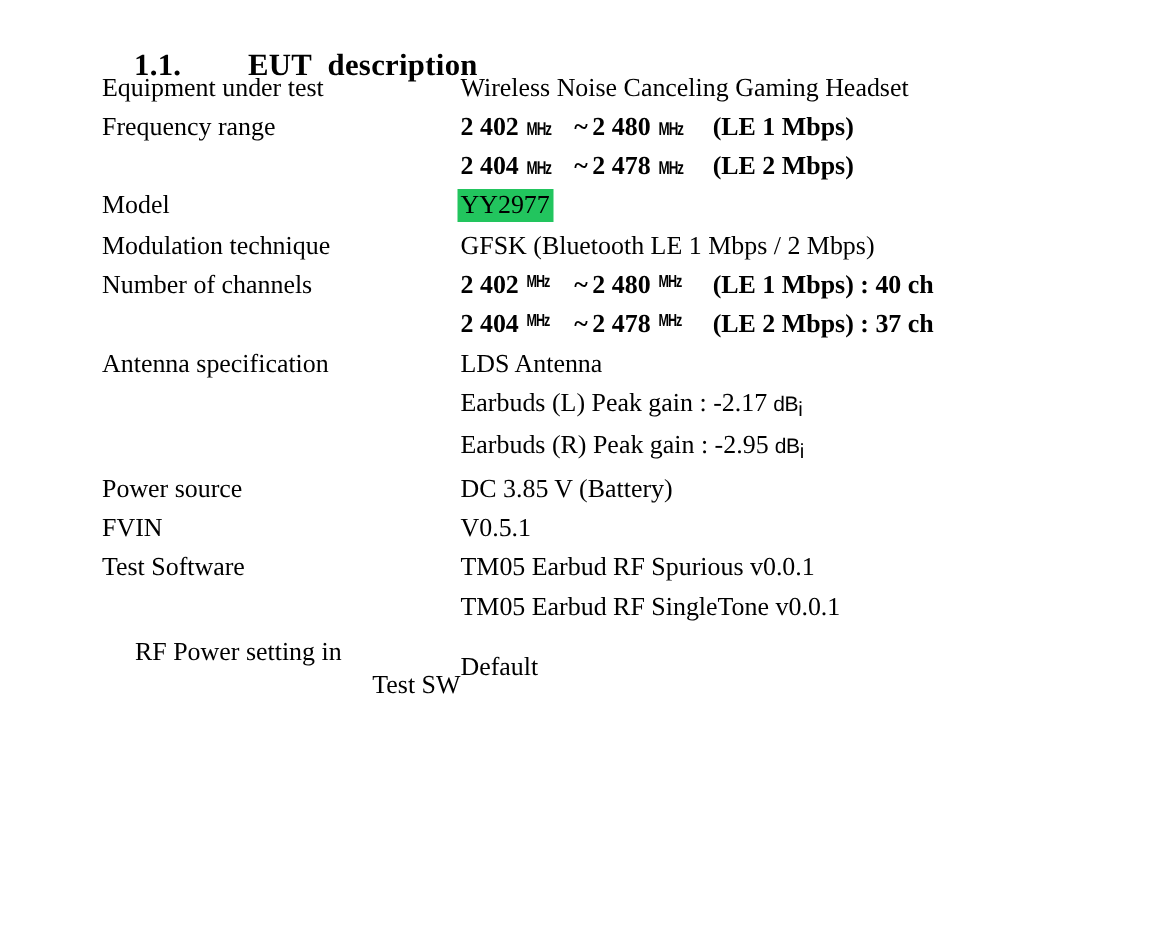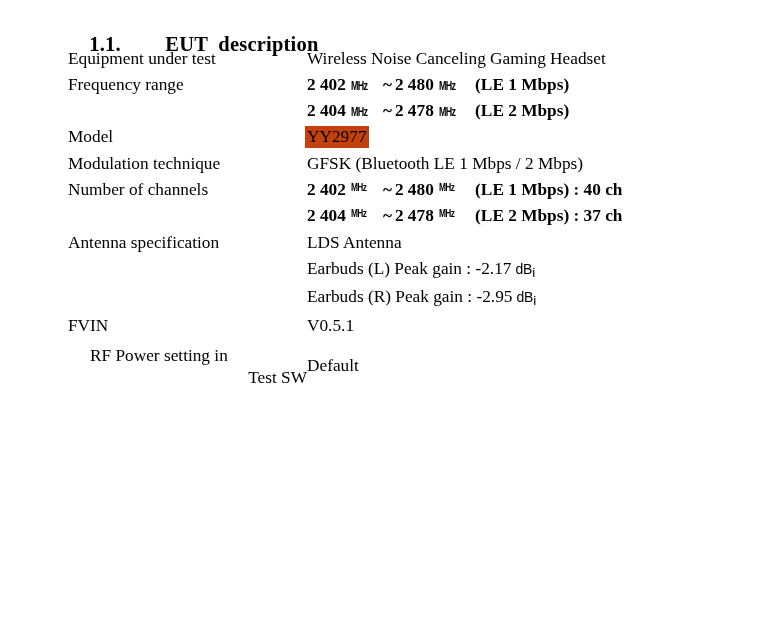--- a/index.html
+++ b/index.html
@@ -112,21 +112,21 @@
   .unit-dbi .sub {
     vertical-align: -3px;
     font-size: 13.5px;
   }
 
   .tilde {
     margin: 0 3px 0 0;
   }
 
   .highlight {
-    background: #c2410c;
+    background: #22c55e;
     padding: 1px 2px 2px 2px;
     margin-left: -2px;
   }
 </style>
 </head>
 <body>
 
 <div class="page">
 
   <div class="heading">
@@ -182,24 +182,41 @@
             <span class="row-label">Antenna specification</span>
           </td>
           <td class="col-value">
             <span class="val-line"><span>LDS Antenna</span></span>
             <span class="val-line"><span>Earbuds (L) Peak gain : -2.17</span><span class="unit-dbi"><span>dB</span><span class="sub">i</span></span></span>
             <span class="val-line"><span>Earbuds (R) Peak gain : -2.95</span><span class="unit-dbi"><span>dB</span><span class="sub">i</span></span></span>
           </td>
         </tr>
         <tr>
           <td class="col-label">
+            <span class="row-label">Power source</span>
+          </td>
+          <td class="col-value">
+            <span class="val-line"><span>DC 3.85 V (Battery)</span></span>
+          </td>
+        </tr>
+        <tr>
+          <td class="col-label">
             <span class="row-label">FVIN</span>
           </td>
           <td class="col-value">
             <span class="val-line"><span>V0.5.1</span></span>
+          </td>
+        </tr>
+        <tr>
+          <td class="col-label">
+            <span class="row-label">Test Software</span>
+          </td>
+          <td class="col-value">
+            <span class="val-line"><span>TM05 Earbud RF Spurious v0.0.1</span></span>
+            <span class="val-line"><span>TM05 Earbud RF SingleTone v0.0.1</span></span>
           </td>
         </tr>
         <tr>
           <td class="col-label">
             <span class="row-label two-line" style="white-space: normal; margin-left: 22px;">
               <span style="display: block;">RF Power setting in</span>
               <span style="display: block; text-align: right;">Test SW</span>
             </span>
           </td>
           <td class="col-value">

